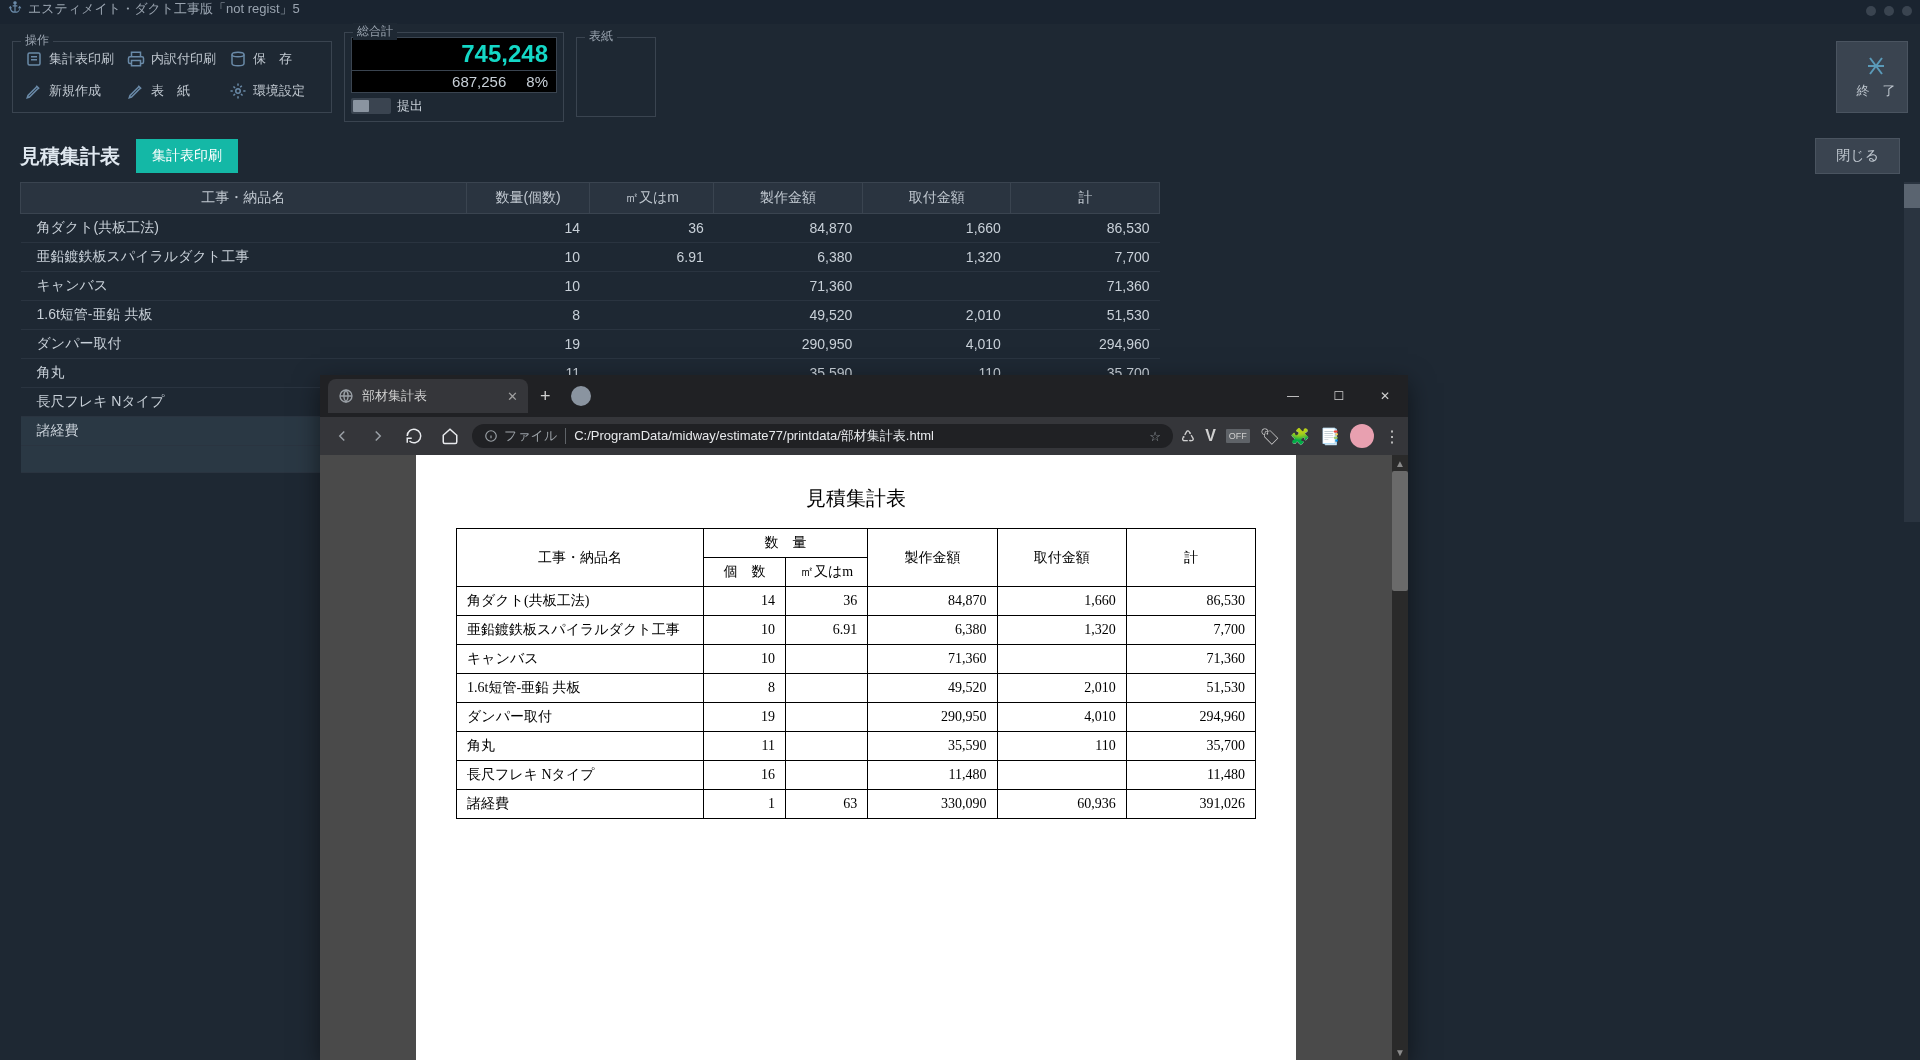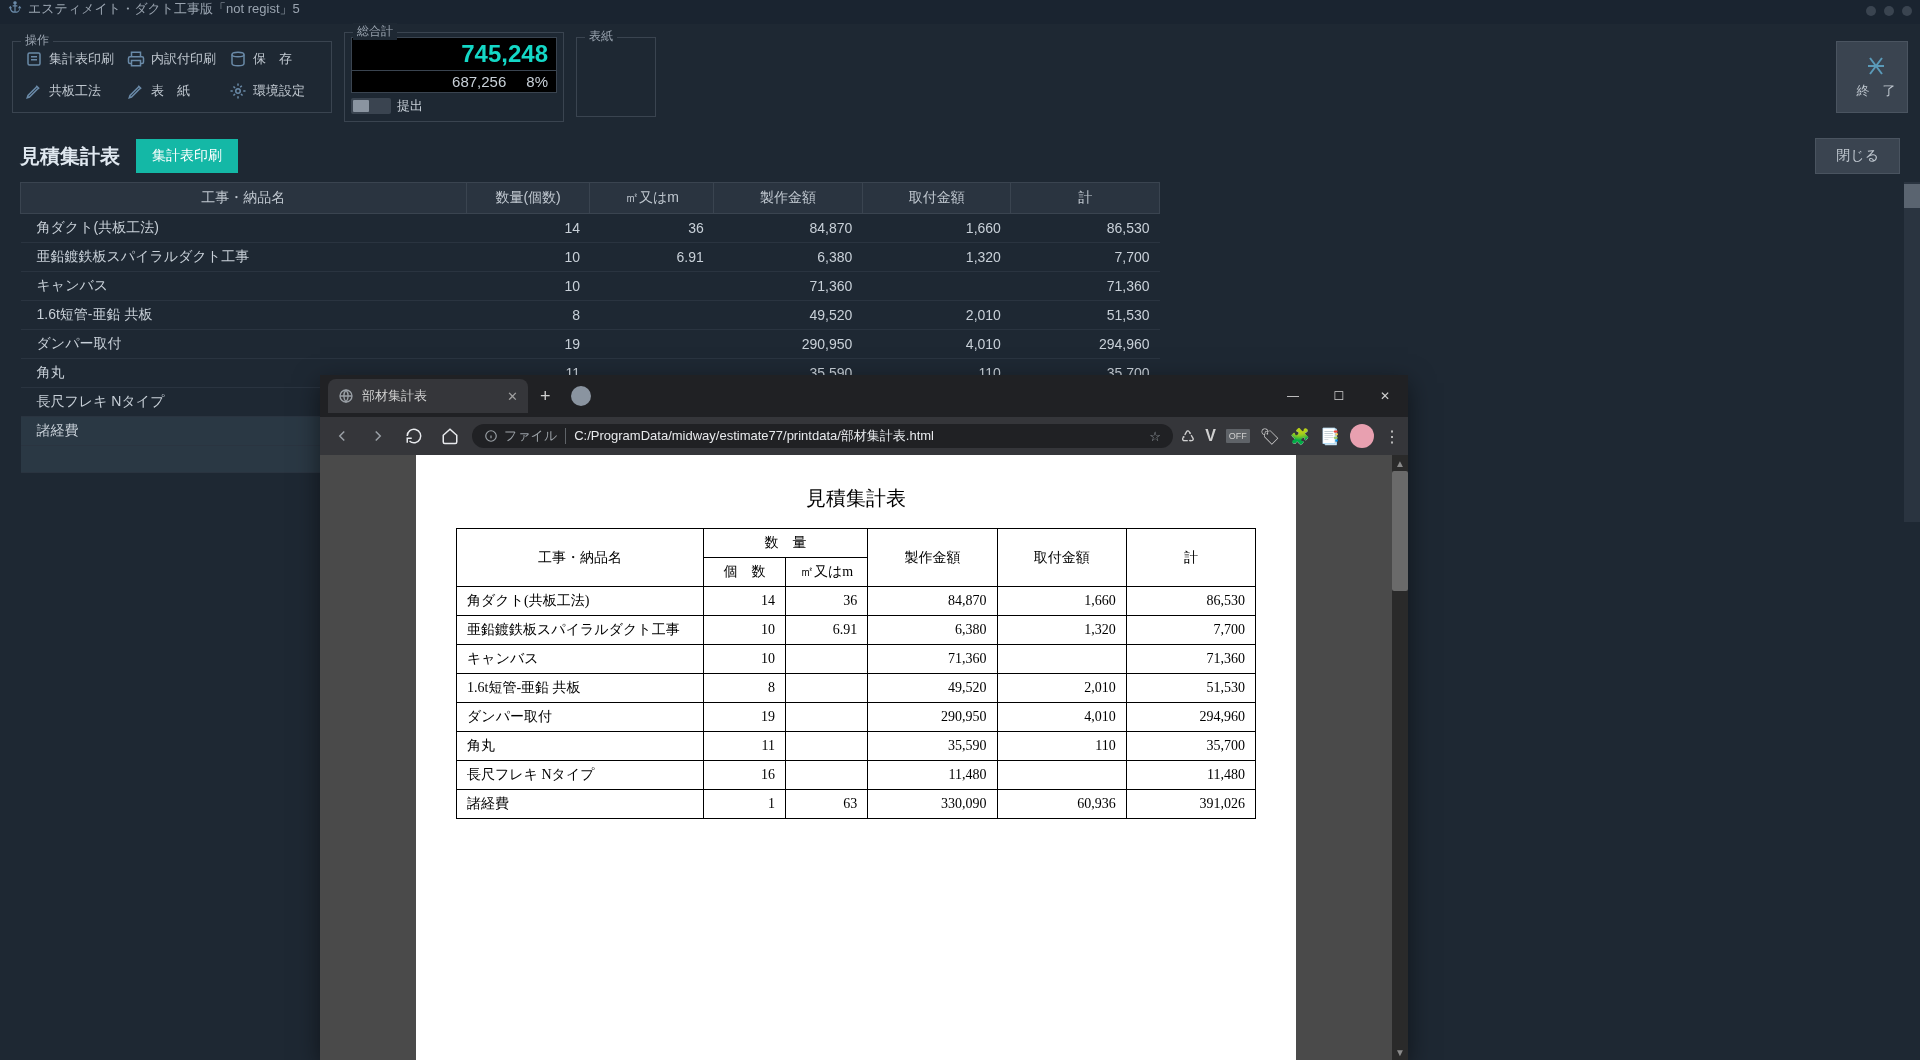--- a/index.html
+++ b/index.html
@@ -140,21 +140,21 @@
           <svg class="op-icon" viewBox="0 0 24 24" fill="none" stroke="currentColor" stroke-width="2">
             <ellipse cx="12" cy="6" rx="8" ry="3"></ellipse>
             <path d="M4 6v12c0 1.7 3.6 3 8 3s8-1.3 8-3V6"></path>
           </svg>
           <span>保　存</span>
         </div>
       <div class="op-btn">
           <svg class="op-icon" viewBox="0 0 24 24" fill="none" stroke="currentColor" stroke-width="2">
             <path d="M3 21l3-1 12-12-2-2L4 18l-1 3zM15 5l4 4"></path>
           </svg>
-          <span>共板工法</span>
+          <span>新規作成</span>
         </div>
       <div class="op-btn">
           <svg class="op-icon" viewBox="0 0 24 24" fill="none" stroke="currentColor" stroke-width="2">
             <path d="M3 21l3-1 12-12-2-2L4 18l-1 3zM15 5l4 4"></path>
           </svg>
           <span>表　紙</span>
         </div>
       <div class="op-btn">
           <svg class="op-icon" viewBox="0 0 24 24" fill="none" stroke="currentColor" stroke-width="2">
             <circle cx="12" cy="12" r="3"></circle>

